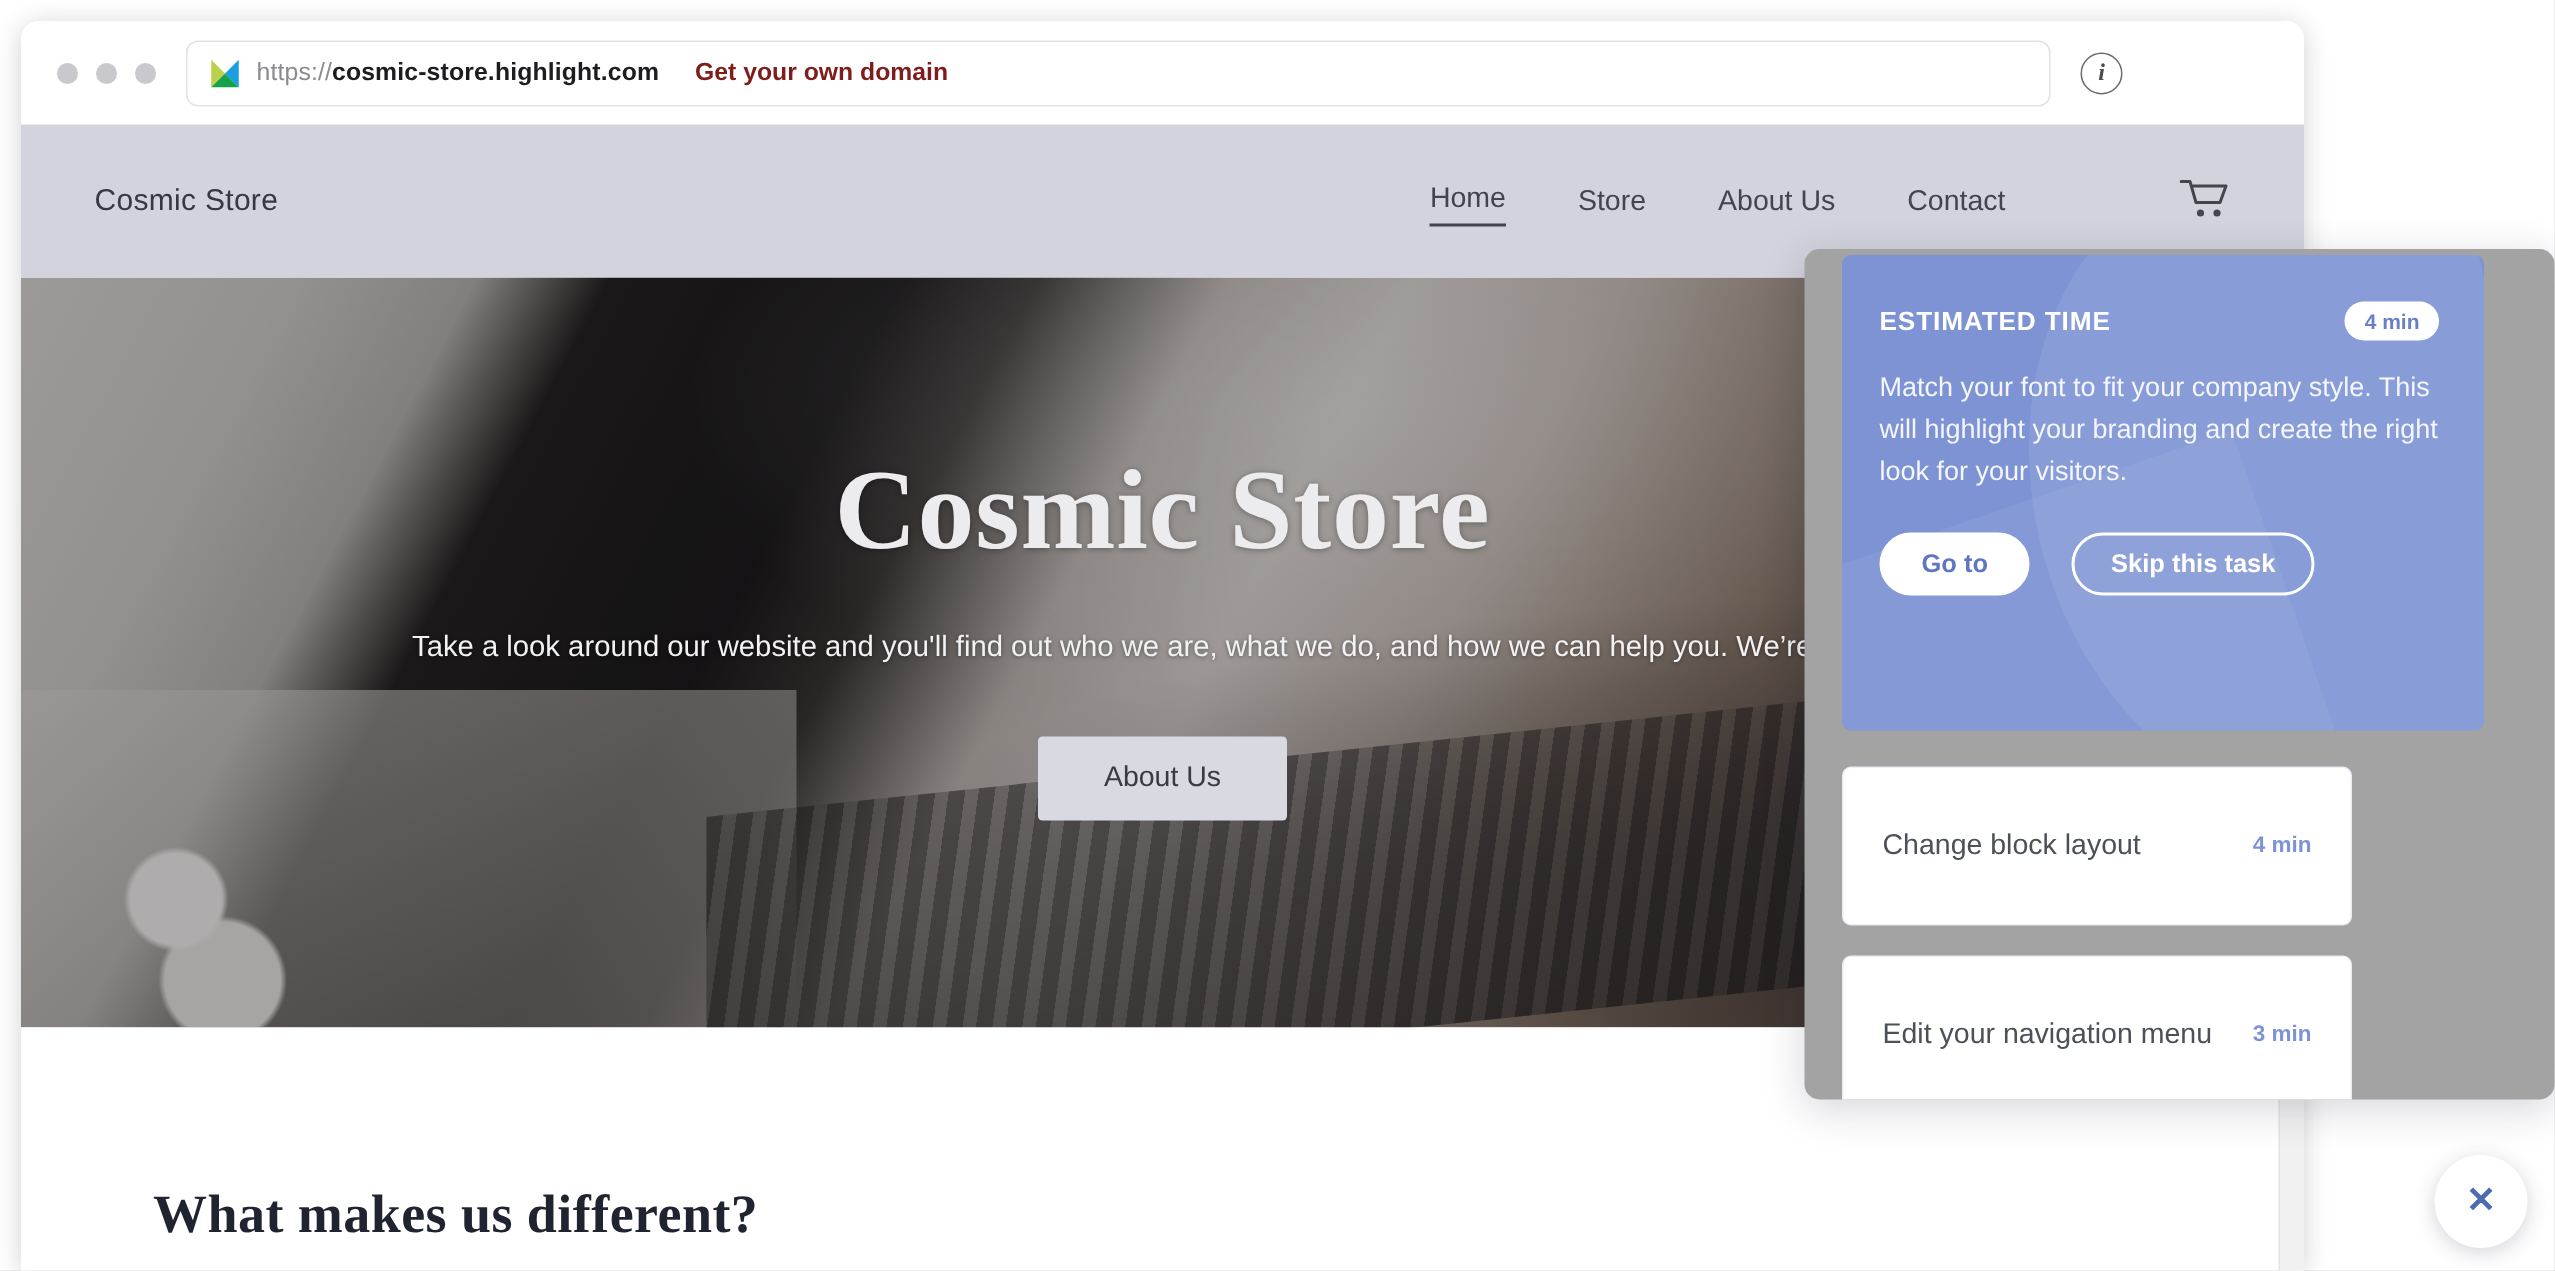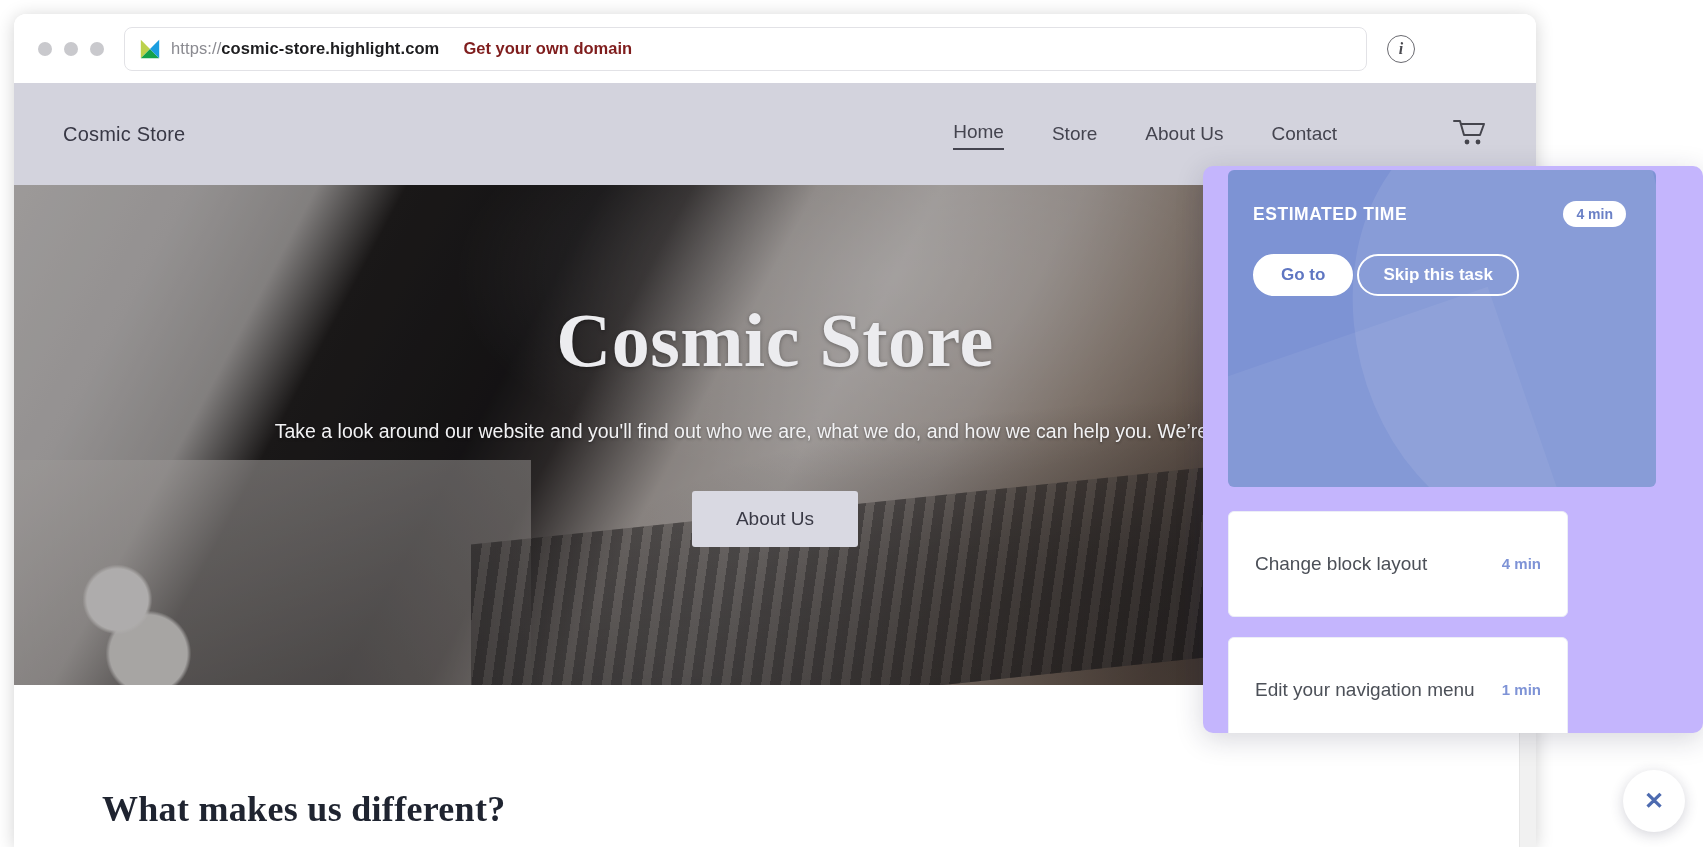--- a/index.html
+++ b/index.html
@@ -186,21 +186,21 @@
     position: absolute; left: 1px; top: 175px;
     width: 15px; height: 200px; background: #bdbdbd; border-radius: 1px;
     cursor: pointer;
   }
 
   
   .task-panel {
     position: absolute;
     left: 1203px; top: 166px;
     width: 500px; height: 567px;
-    background: #c4b5fd;
+    background: #a3a3a3;
     border-radius: 10px;
     box-shadow: 0 6px 28px rgba(30,30,60,.18);
     overflow: hidden;
   }
   .task-card-active {
     position: absolute; left: 25px; top: 4px;
     width: 428px; height: 317px;
     background: #7d93d4;
     border-radius: 6px;
     overflow: hidden;
@@ -231,21 +231,21 @@
   }
   .card-title {
     margin-top: 38px;
     font-size: 28px; font-weight: 700; letter-spacing: .2px;
   }
   .card-desc {
     margin-top: 17px;
     font-size: 18px; line-height: 1.56; color: #f4f6fc;
     max-width: 395px;
   }
-  .card-actions { margin-top: 27px; display: flex; gap: 4px; }
+  .card-actions { margin-top: 27px; display: flex; gap: 28px; }
   .btn-go {
     background: #fff; color: #5f76c2;
     border: 2px solid #fff; border-radius: 22px;
     font-size: 17px; font-weight: 700; font-family: inherit;
     padding: 9px 26px; cursor: pointer;
   }
   .btn-skip {
     background: transparent; color: #fff;
     border: 2px solid #fff; border-radius: 22px;
     font-size: 17px; font-weight: 700; font-family: inherit;
@@ -349,33 +349,34 @@
 <div class="task-panel">
 
   <div class="task-card-active">
     <div class="card-swoosh"></div>
     <div class="card-swoosh2"></div>
     <div class="card-inner">
       <div class="card-top">
         <div class="card-eyebrow">ESTIMATED TIME</div>
         <div class="time-badge">4 min</div>
       </div>
+      <div class="card-desc">Match your font to fit your company style. This will highlight your branding and create the right look for your visitors.</div>
       <div class="card-actions">
         <button class="btn-go">Go to</button>
         <button class="btn-skip">Skip this task</button>
       </div>
     </div>
   </div>
 
   <div class="task-row" style="top:345px">
     <span class="t-label">Change block layout</span>
     <span class="t-time">4 min</span>
   </div>
 
   <div class="task-row" style="top:471px">
     <span class="t-label">Edit your navigation menu</span>
-    <span class="t-time">1 min</span>
+    <span class="t-time">3 min</span>
   </div>
 </div>
 
 <div class="close-fab">
   <span>✕</span>
 </div>
 
 </body></html>

